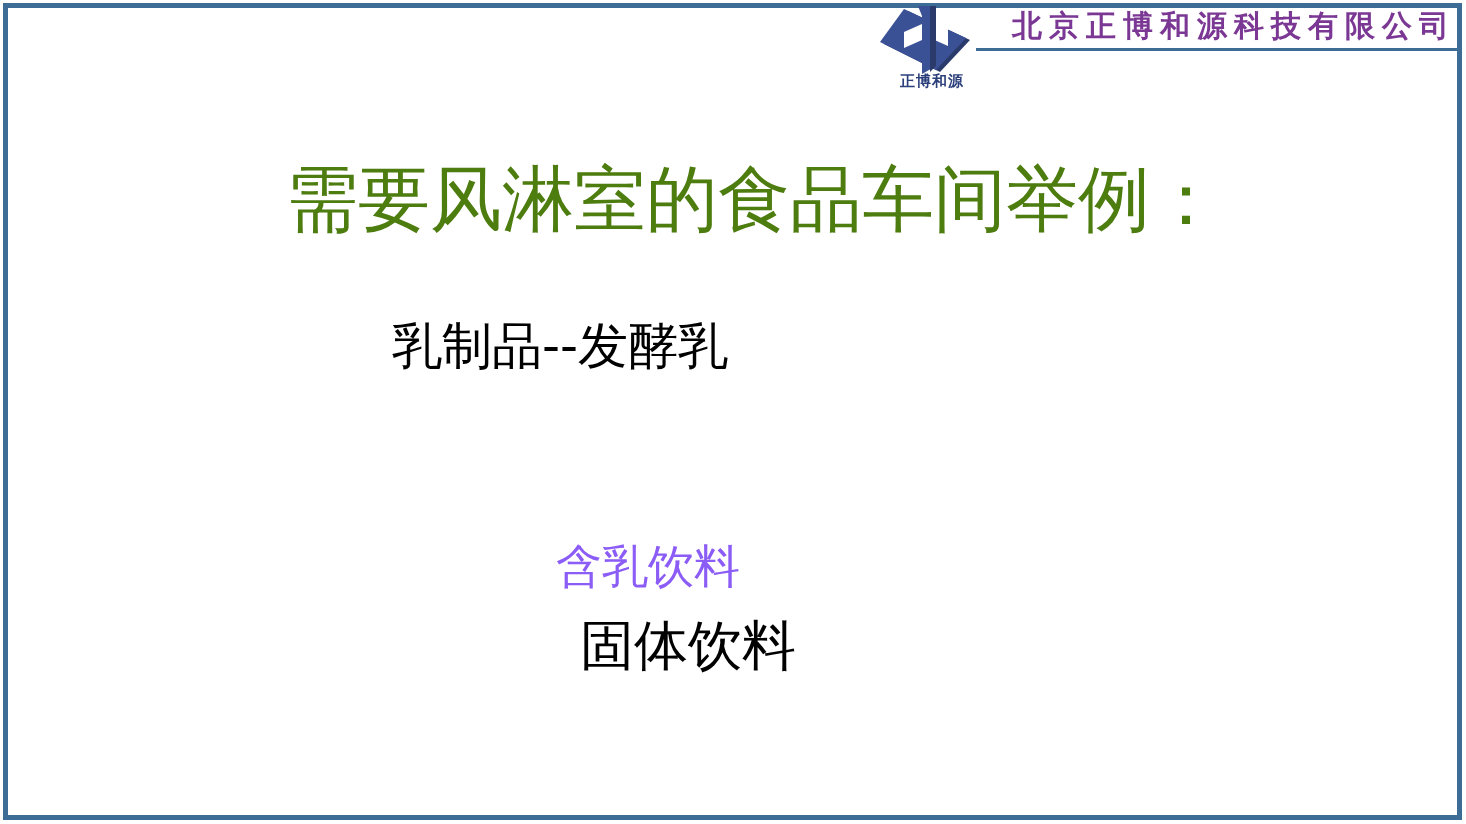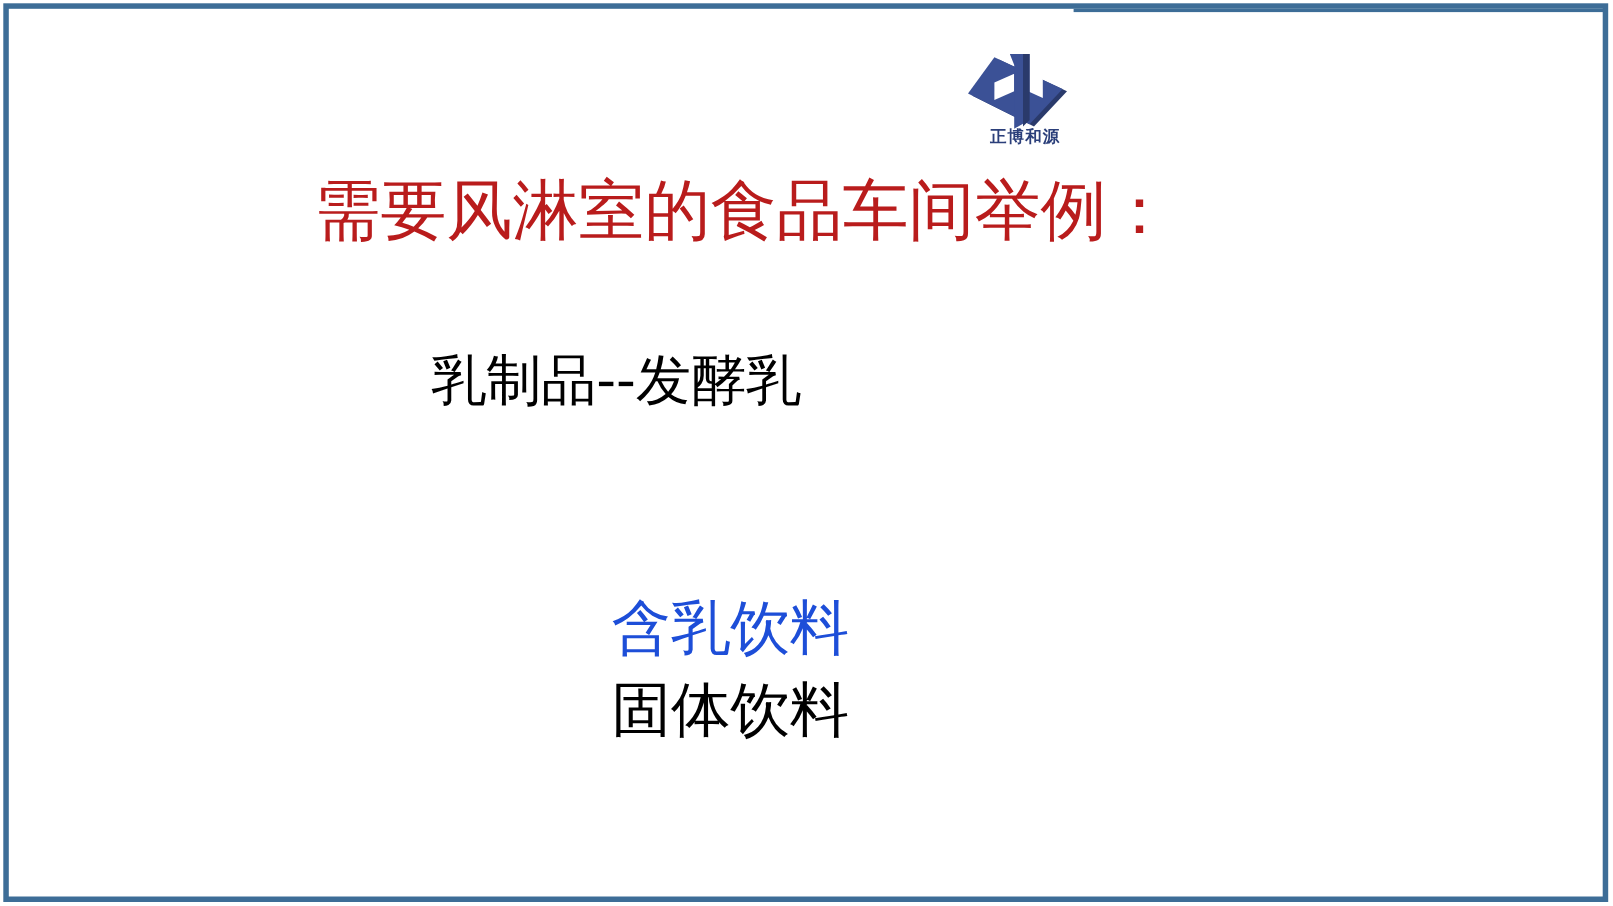--- a/index.html
+++ b/index.html
@@ -39,21 +39,20 @@
     height: 104px;
     display: flex;
     flex-direction: row;
     align-items: flex-start;
   }
   .brand-logo {
     position: relative;
     width: 104px;
     height: 100px;
     flex: 0 0 104px;
-    margin-top: 43px;
   }
   .brand-logo .mark {
     position: absolute;
     left: 6px;
     top: 2px;
     width: 96px;
     height: 70px;
   }
   .brand-logo .logo-word {
     position: absolute;
@@ -108,23 +107,23 @@
     position: absolute;
     left: 0;
     top: 140px;
     width: 1466px;
     height: 620px;
   }
   .slide-title {
     position: absolute;
     left: 286px;
     top: 18px;
-    font-size: 60px;
+    font-size: 72px;
     font-weight: normal;
-    color: #b91c1c;
+    color: #4d7c0f;
     line-height: 1.15;
     white-space: nowrap;
     letter-spacing: 0px;
   }
   .line-dairy {
     position: absolute;
     left: 392px;
     top: 178px;
     font-size: 50px;
     color: #000000;
@@ -137,28 +136,28 @@
     top: 325px;
     font-size: 54px;
     color: #000000;
     line-height: 1.15;
     white-space: nowrap;
   }
   .line-bev2 {
     position: absolute;
     left: 556px;
     top: 400px;
-    font-size: 54px;
-    color: #1d4ed8;
+    font-size: 46px;
+    color: #8b5cf6;
     line-height: 1.15;
     white-space: nowrap;
   }
   .line-bev3 {
     position: absolute;
-    left: 556px;
+    left: 580px;
     top: 475px;
     font-size: 54px;
     color: #000000;
     line-height: 1.15;
     white-space: nowrap;
   }
 </style>
 </head>
 <body>
 
@@ -182,20 +181,21 @@
           <polygon points="46,2 60,2 60,66 46,66" fill="#2a3a6b" opacity="0.0"></polygon>
 
           <polygon points="40,0 58,0 58,60 44,68 44,10" fill="#3b5196"></polygon>
           <polygon points="52,0 58,0 58,60 52,66" fill="#2a3a6b"></polygon>
         </svg>
       </div>
       <div class="logo-word">正博和源</div>
     </div>
 
     <div class="brand-text">
+      <div class="brand-name">北京正博和源科技有限公司</div>
       <div class="brand-rule"></div>
     </div>
 
   </div>
 
   <div class="body-area">
 
     <div class="slide-title">需要风淋室的食品车间举例：</div>
 
     <div class="line-dairy">乳制品--发酵乳</div>

